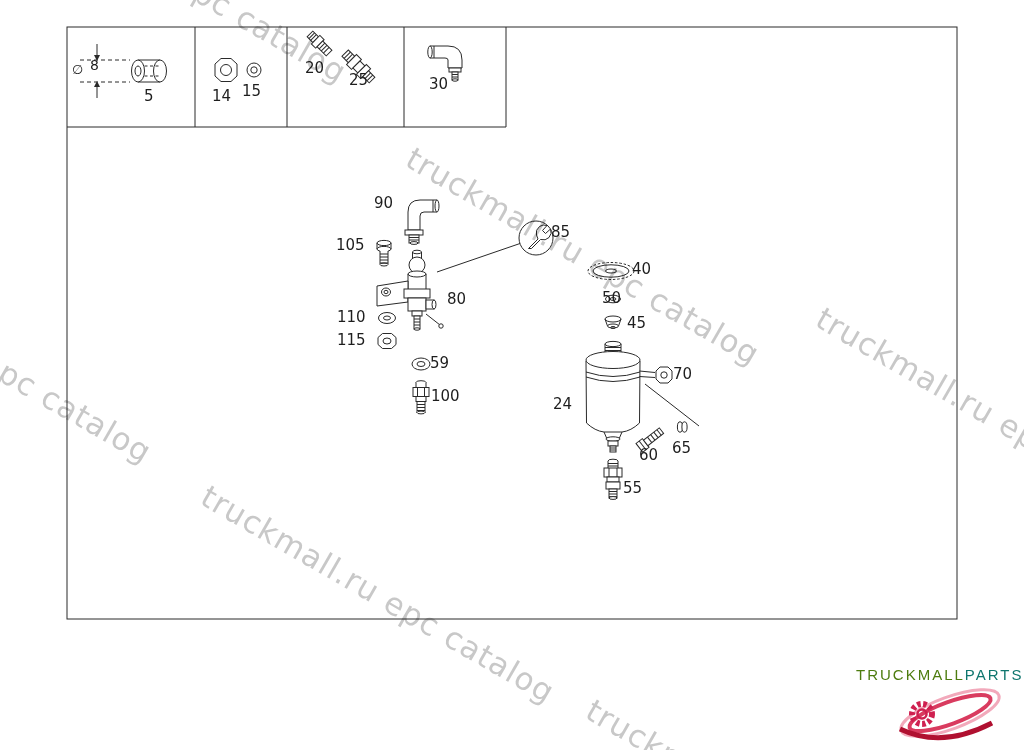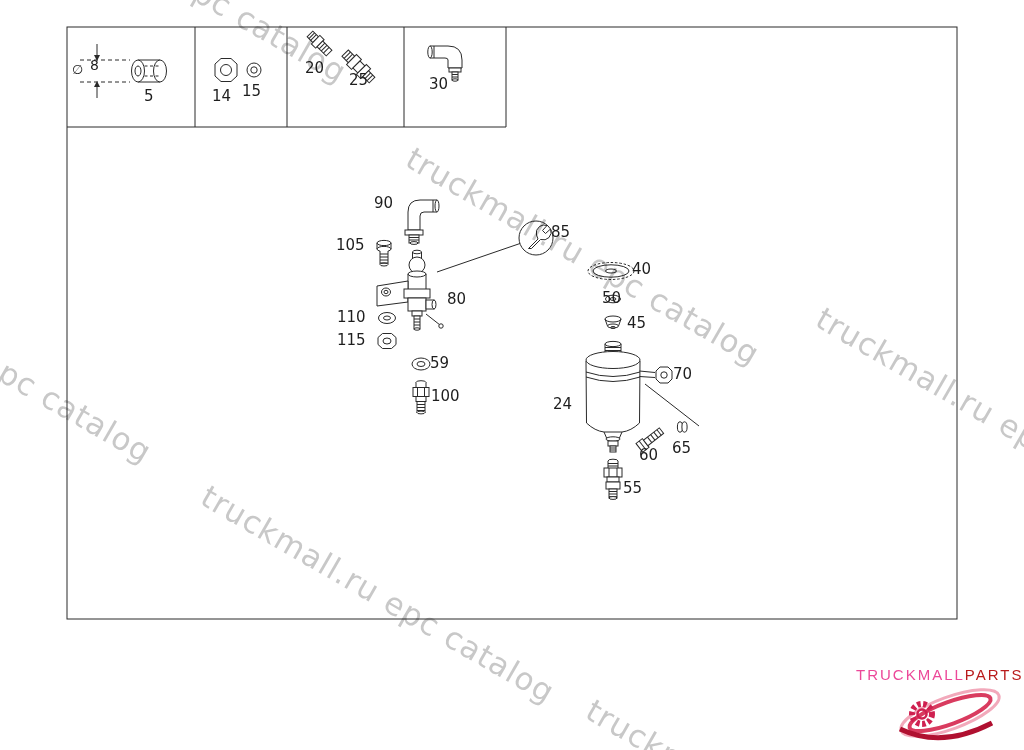--- a/index.html
+++ b/index.html
@@ -16,22 +16,22 @@
   .watermark{
     position:absolute;z-index:3;font-size:31px;letter-spacing:1px;
     color:#c8c8c8;white-space:nowrap;transform-origin:0 0;
     transform:rotate(30deg);mix-blend-mode:multiply;pointer-events:none;
   }
   .logo-text{
     position:absolute;left:856px;top:666px;z-index:4;
     font-size:15px;letter-spacing:2px;white-space:nowrap;
     font-family:"Liberation Sans",sans-serif;
   }
-  .logo-brand{color:#ec4899;}
-  .logo-suffix{color:#b91c1c;}
+  .logo-brand{color:#4d7c0f;}
+  .logo-suffix{color:#0f766e;}
 </style>
 </head>
 <body>
 
 <svg class="diagram" width="1024" height="750" viewBox="0 0 1024 750">
   <g stroke="#2a2a2a" stroke-width="1" fill="none">
 
     <g>
       <rect x="67" y="27" width="890" height="592"></rect>
       <line x1="67" y1="127" x2="506" y2="127"></line>

